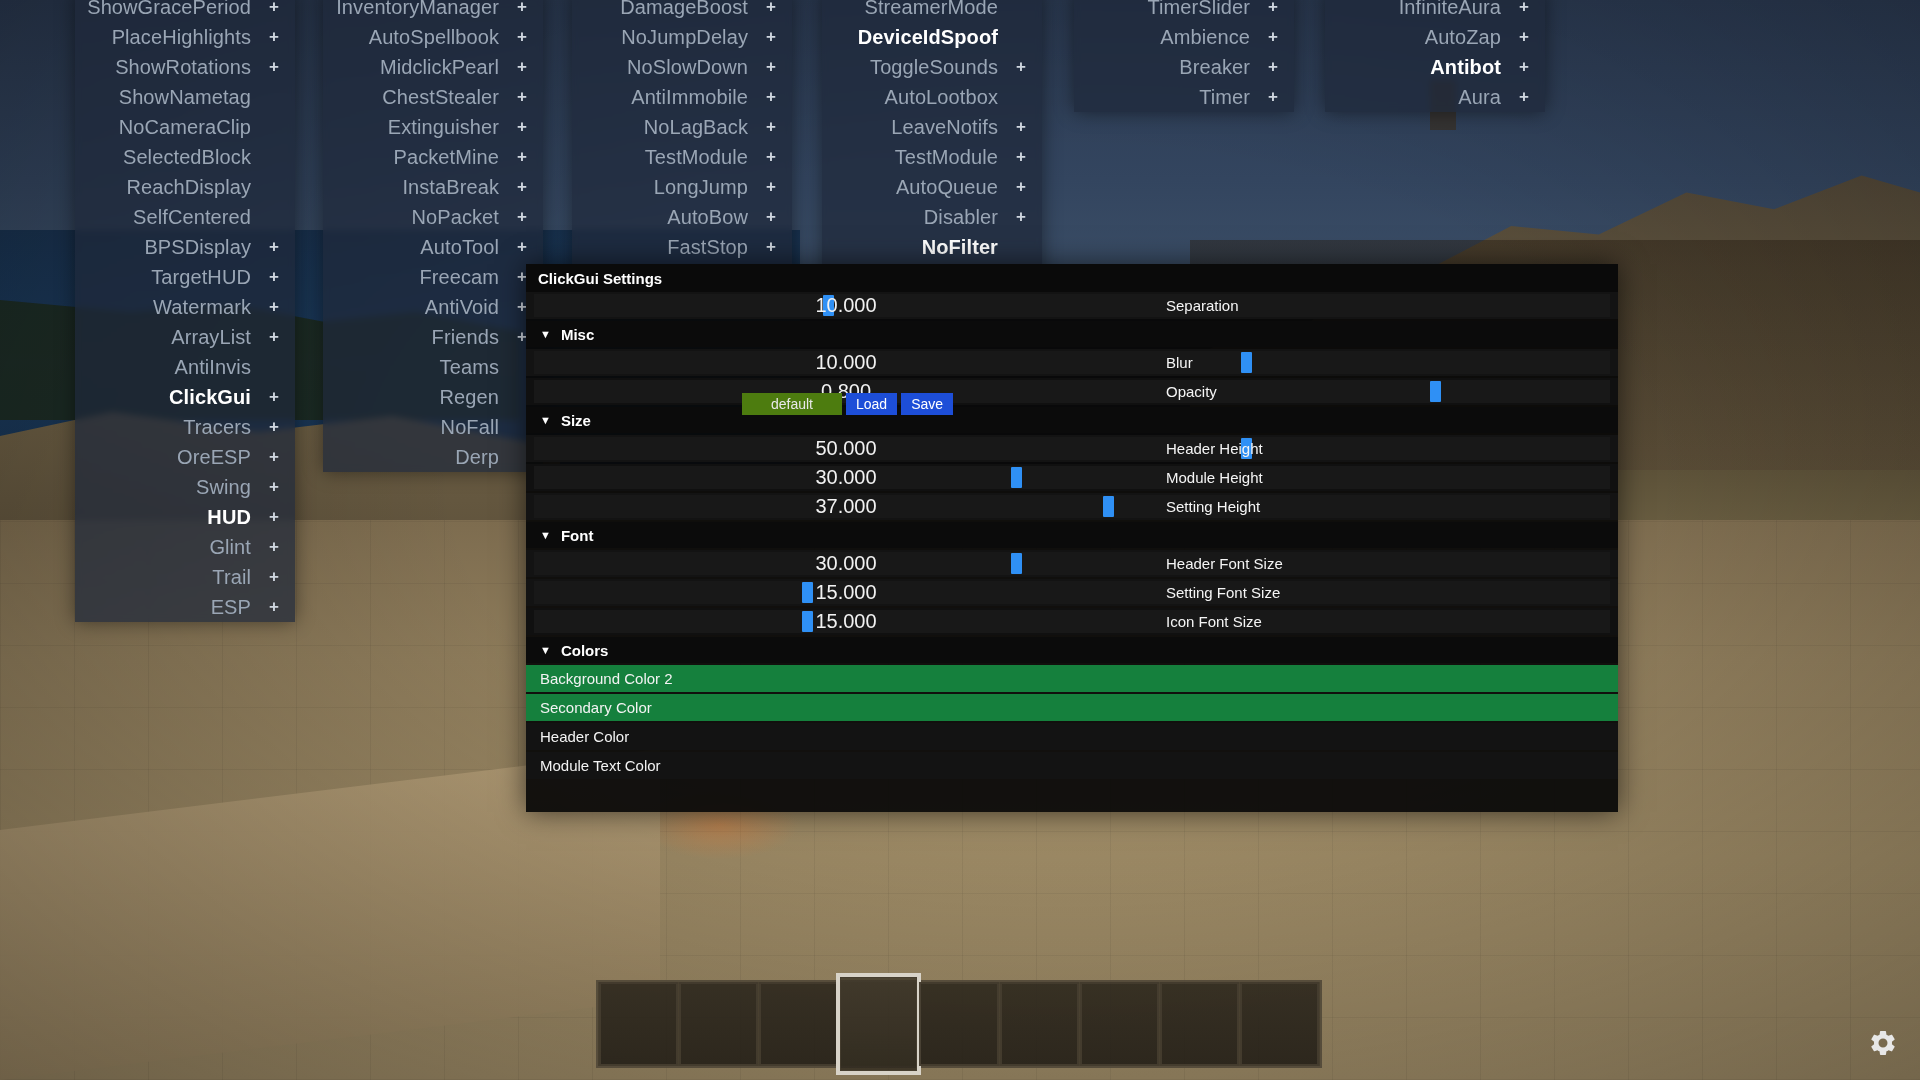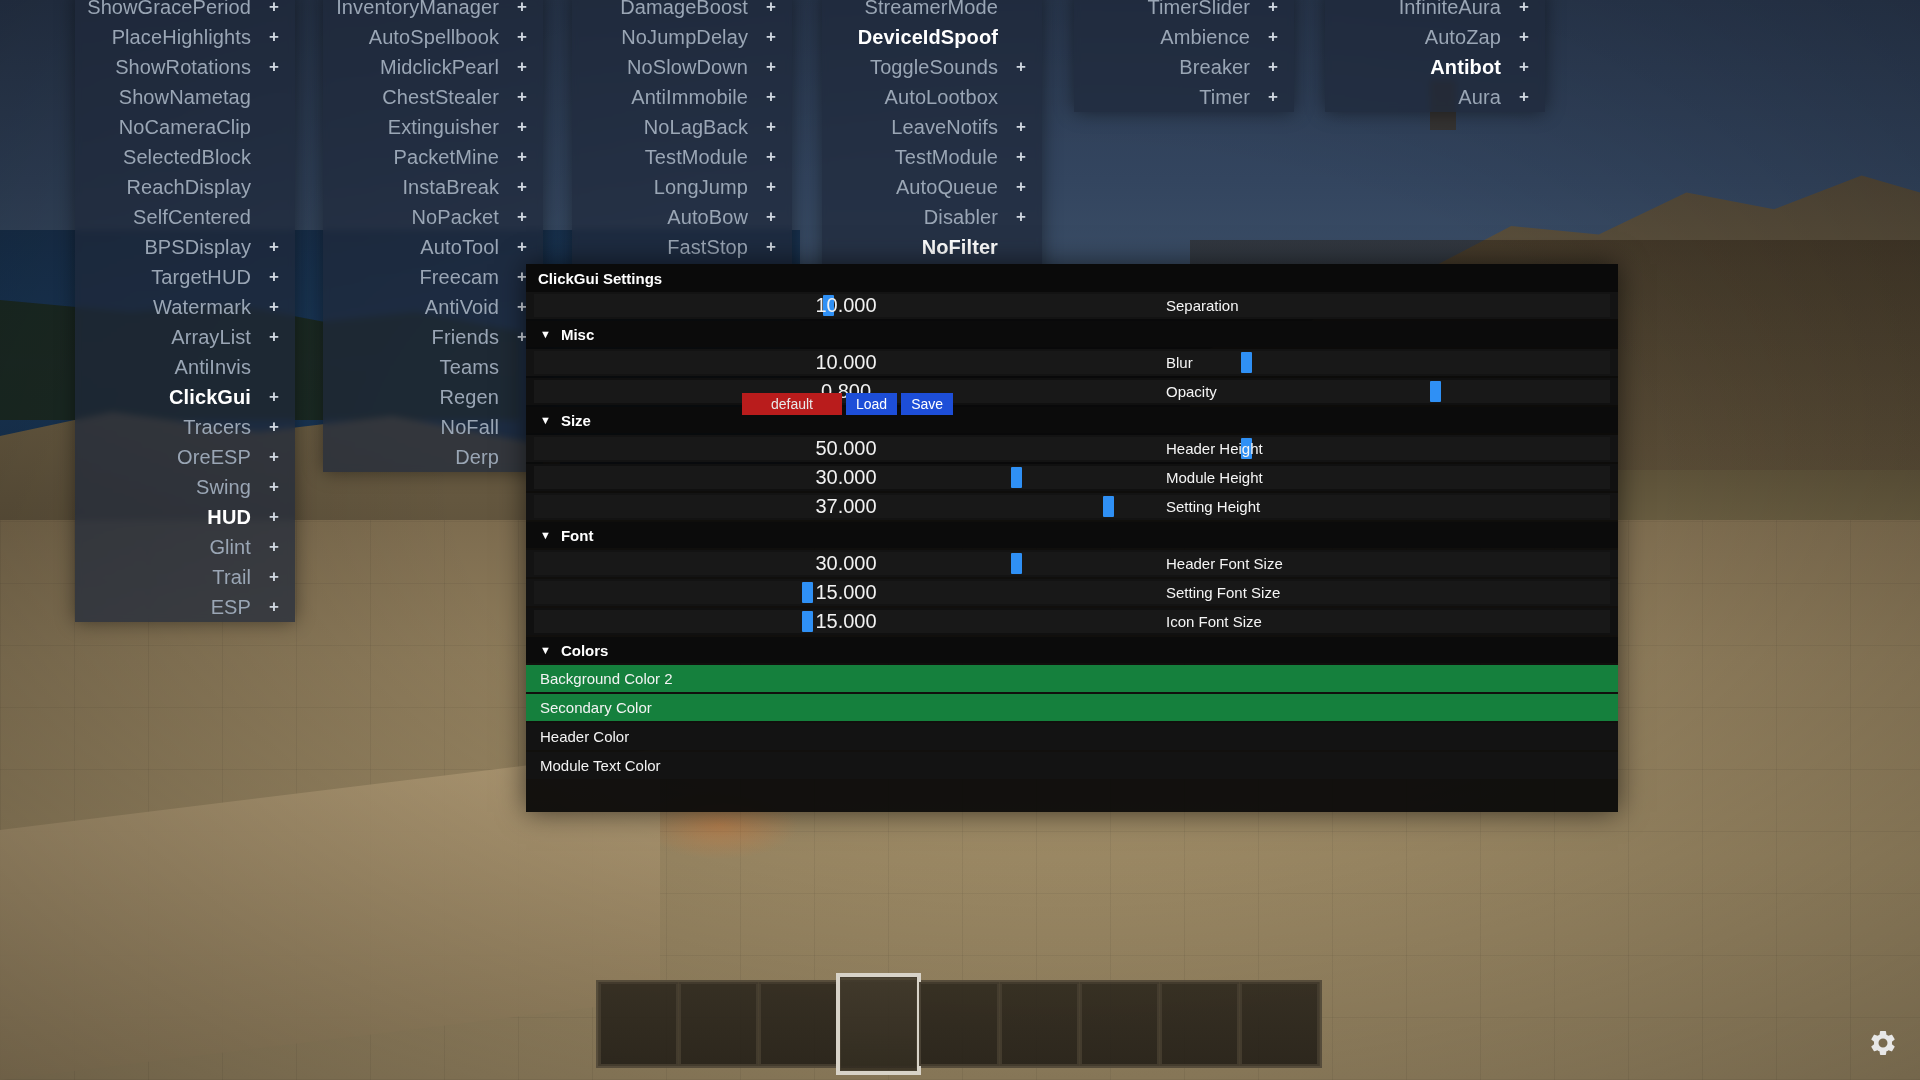--- a/index.html
+++ b/index.html
@@ -177,21 +177,21 @@
     background:#131313; color:#f3f3f3; font-size:15px;
     margin-bottom:2px;
   }
   .crow.alt { background:#15803d; }
   #preset-bar {
     position:absolute; left:742px; top:393px;
     display:flex; align-items:center; gap:4px;
   }
   .preset-box {
     width:100px; height:22px;
-    background:#b91c1c;
+    background:#4d7c0f;
     color:#e8e8e8; font-size:14px;
     display:flex; align-items:center; justify-content:center;
   }
   .preset-btn {
     height:22px; padding:0 10px;
     background:#1d4ed8;
     color:#ffffff; font-size:14px;
     display:flex; align-items:center; justify-content:center;
   }
 

